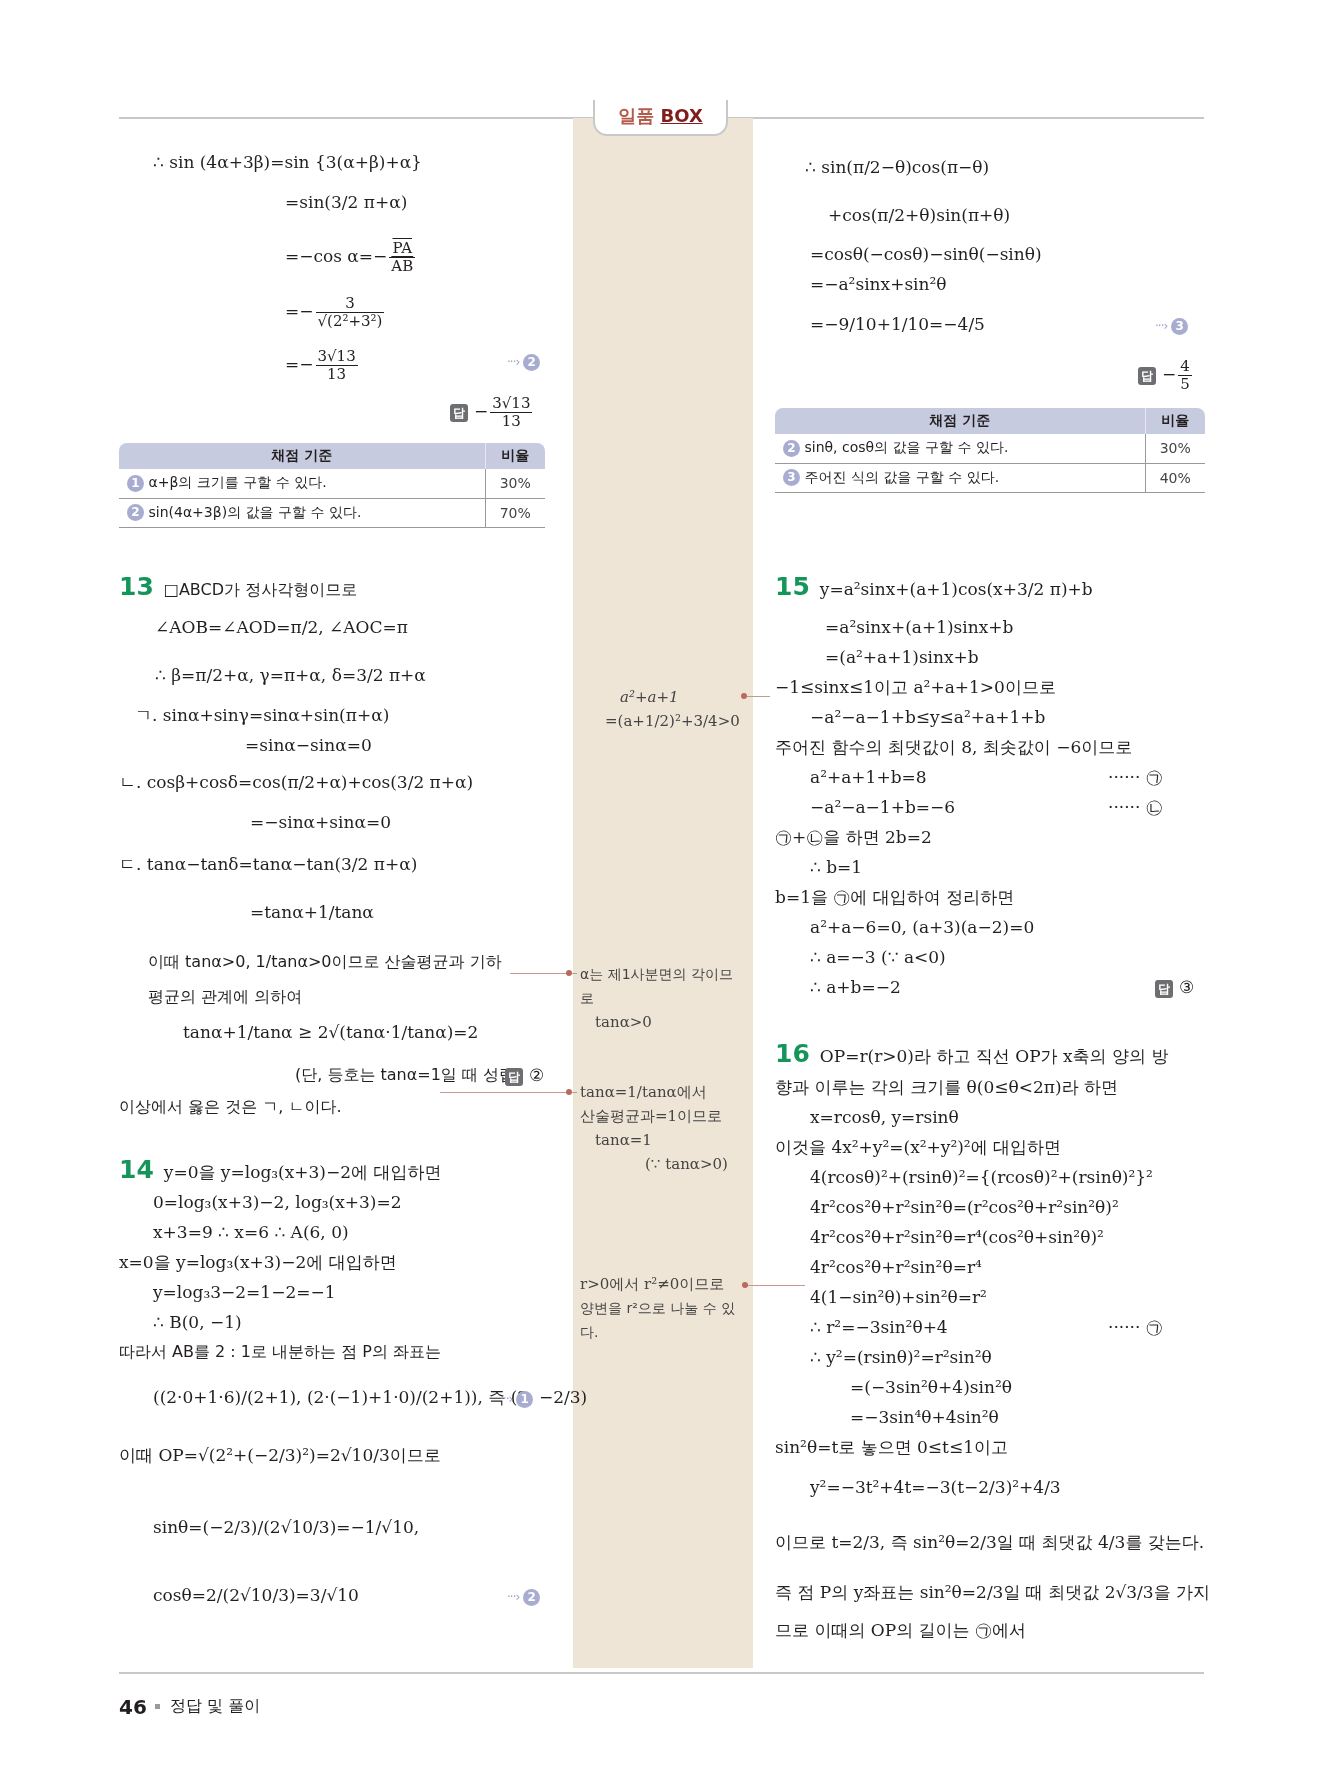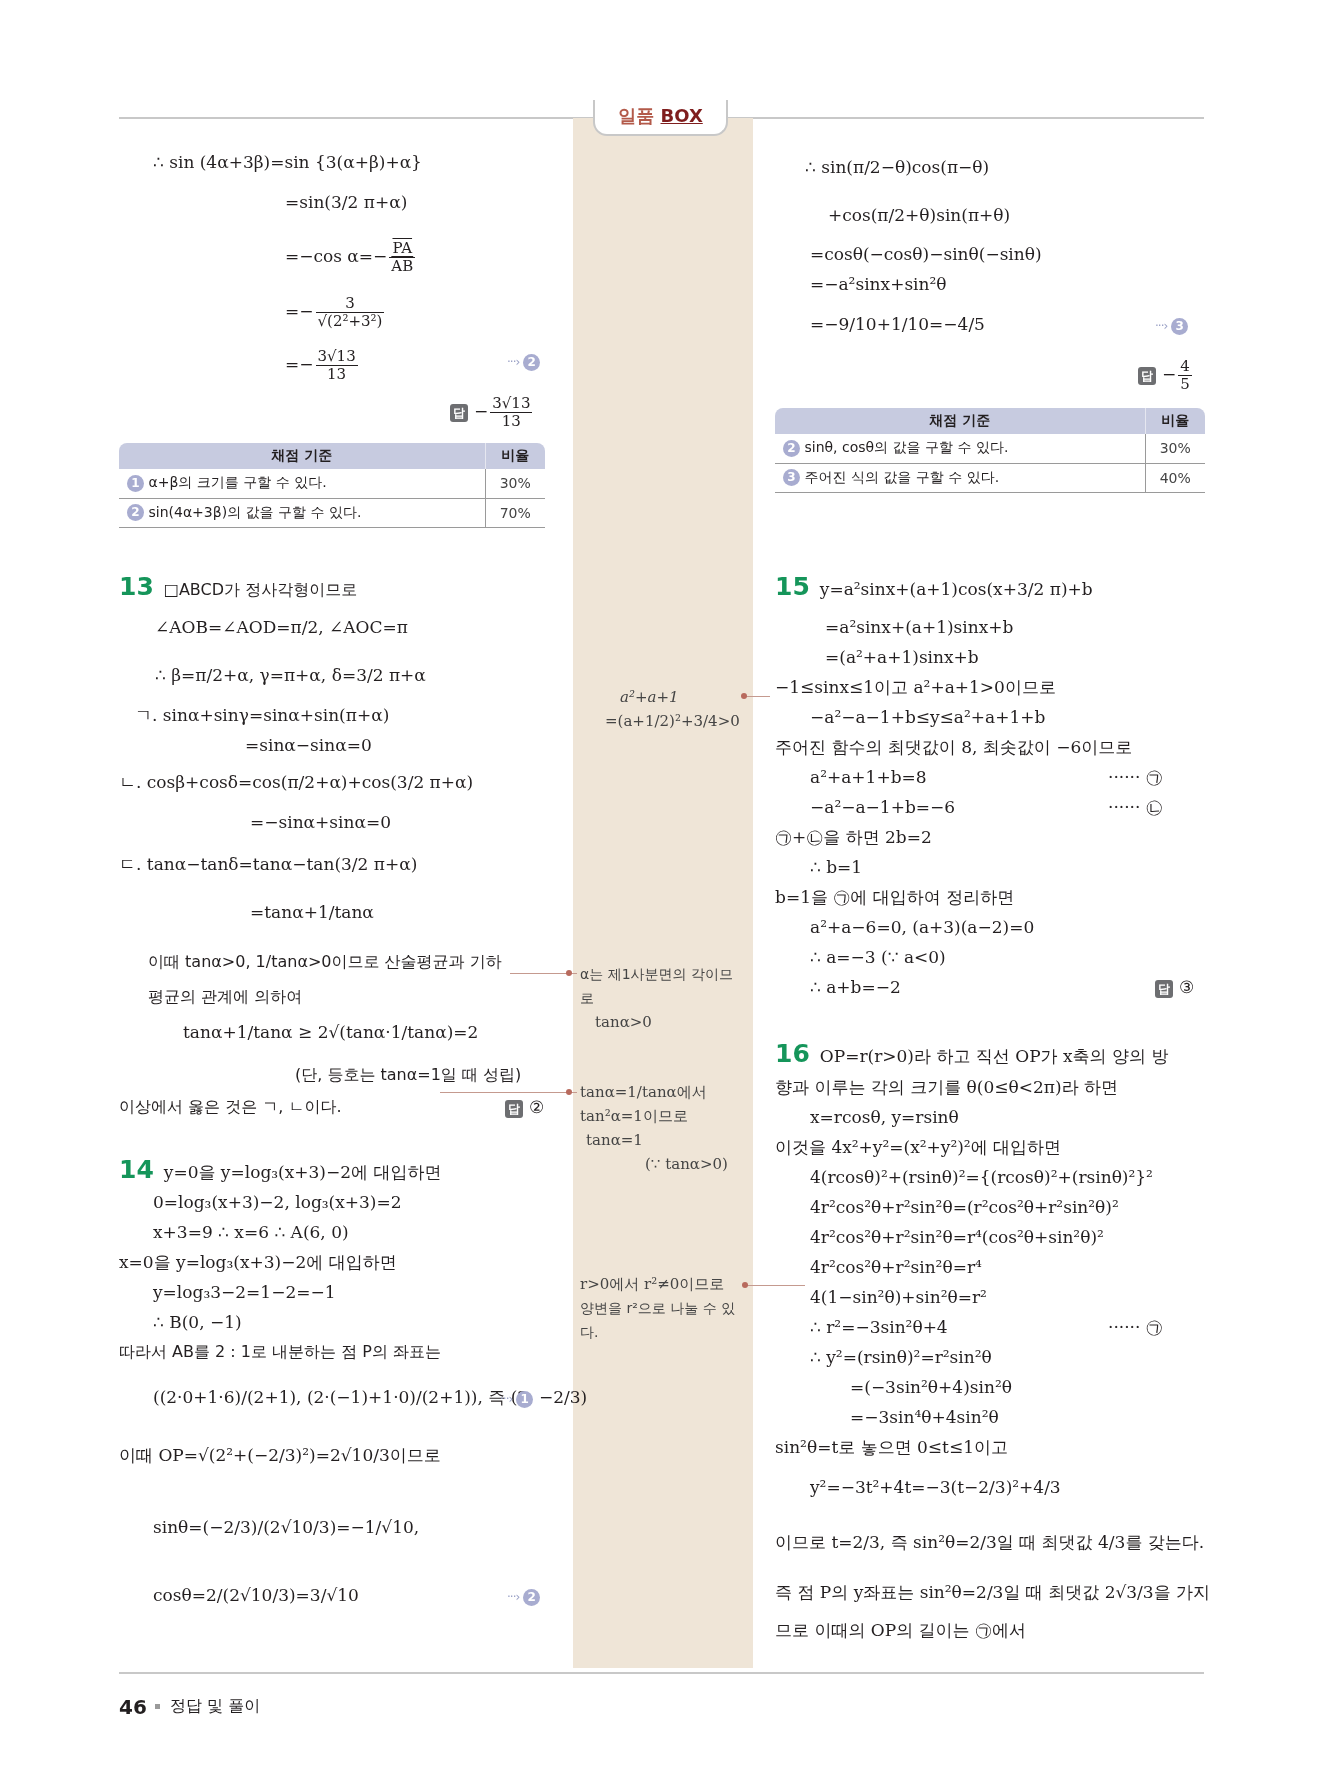--- a/index.html
+++ b/index.html
@@ -91,21 +91,21 @@
 <div class="line" style="left:245px;top:733px;">=sinα−sinα=0</div>
 <div class="line" style="left:119px;top:770px;">ㄴ. cosβ+cosδ=cos(π/2+α)+cos(3/2 π+α)</div>
 <div class="line" style="left:250px;top:810px;">=−sinα+sinα=0</div>
 <div class="line" style="left:119px;top:852px;">ㄷ. tanα−tanδ=tanα−tan(3/2 π+α)</div>
 <div class="line" style="left:250px;top:900px;">=tanα+1/tanα</div>
 <div class="line ko" style="left:148px;top:950px;">이때 tanα&gt;0, 1/tanα&gt;0이므로 산술평균과 기하</div>
 <div class="line ko" style="left:148px;top:985px;">평균의 관계에 의하여</div>
 <div class="line" style="left:183px;top:1020px;">tanα+1/tanα ≥ 2√(tanα·1/tanα)=2</div>
 <div class="line ko" style="left:295px;top:1063px;">(단, 등호는 tanα=1일 때 성립)</div>
 <div class="line ko" style="left:119px;top:1095px;">이상에서 옳은 것은 ㄱ, ㄴ이다.</div>
-<div class="line" style="left:505px;top:1095px;"><span class="ans-box">답</span><span>②</span></div>
+<div class="line" style="left:505px;top:1063px;"><span class="ans-box">답</span><span>②</span></div>
 
 <div class="line" style="left:119px;top:1158px;"><span class="num-head">14</span><span>y=0을 y=log₃(x+3)−2에 대입하면</span></div>
 <div class="line" style="left:153px;top:1190px;">0=log₃(x+3)−2,      log₃(x+3)=2</div>
 <div class="line" style="left:153px;top:1220px;">x+3=9      ∴ x=6      ∴ A(6, 0)</div>
 <div class="line" style="left:119px;top:1250px;">x=0을 y=log₃(x+3)−2에 대입하면</div>
 <div class="line" style="left:153px;top:1280px;">y=log₃3−2=1−2=−1</div>
 <div class="line" style="left:153px;top:1310px;">∴ B(0, −1)</div>
 <div class="line ko" style="left:119px;top:1340px;">따라서 AB를 2 : 1로 내분하는 점 P의 좌표는</div>
 <div class="line" style="left:153px;top:1385px;">((2·0+1·6)/(2+1), (2·(−1)+1·0)/(2+1)), 즉 (2, −2/3)</div>
 <div class="line" style="left:500px;top:1385px;"><span class="step"><span class="dot">···›</span> <span class="circ">1</span></span></div>
@@ -124,22 +124,22 @@
 <div class="side-note" style="left:580px;top:962px;">
   <div class="ko">α는 제1사분면의 각이므</div>
   <div class="ko">로</div>
   <div style="margin-left:15px;">tanα&gt;0</div>
 </div>
 <div class="pin" style="left:510px;top:973px;width:67px;"></div>
 <div class="pin-dot" style="left:566px;top:970px;"></div>
 
 <div class="side-note" style="left:580px;top:1080px;">
   <div>tanα=1/tanα에서</div>
-  <div>tan²α=1이므로</div>
-  <div style="margin-left:6px;">tanα=1</div>
+  <div>산술평균과=1이므로</div>
+  <div style="margin-left:15px;">tanα=1</div>
   <div style="margin-left:65px;">(∵ tanα&gt;0)</div>
 </div>
 <div class="pin" style="left:440px;top:1092px;width:137px;"></div>
 <div class="pin-dot" style="left:566px;top:1089px;"></div>
 
 <div class="side-note" style="left:580px;top:1272px;">
   <div>r&gt;0에서  r²≠0이므로</div>
   <div class="ko">양변을 r²으로 나눌 수 있</div>
   <div class="ko">다.</div>
 </div>

